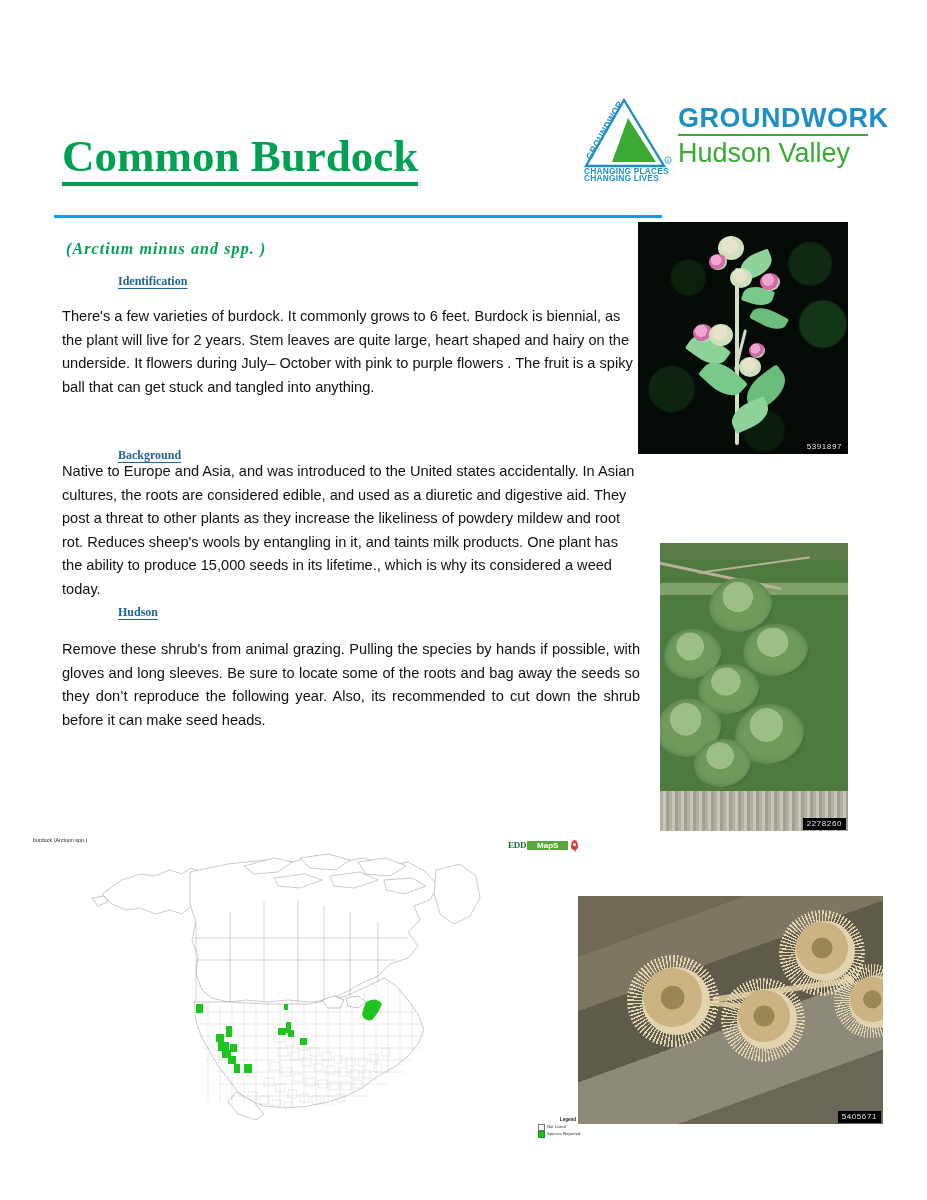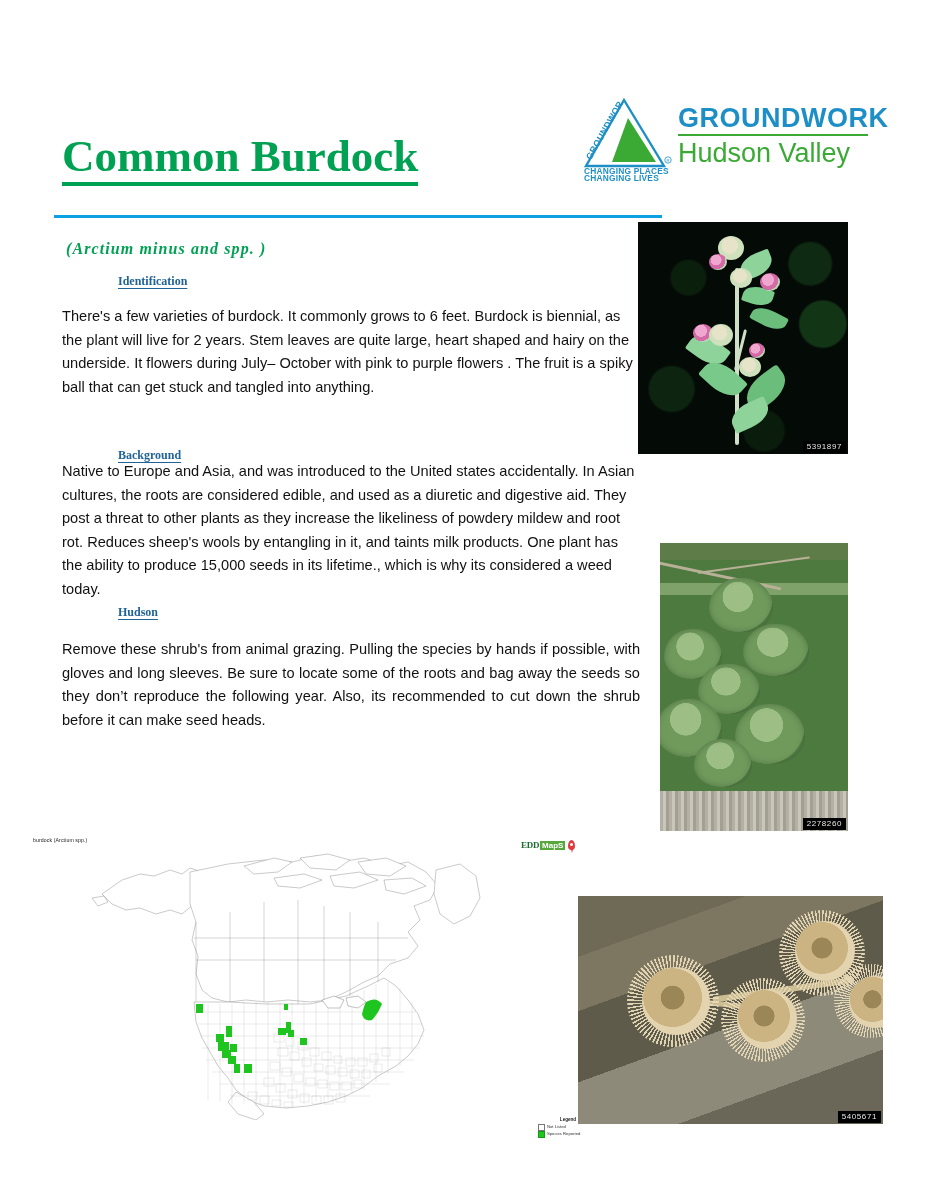--- a/index.html
+++ b/index.html
@@ -197,41 +197,41 @@
     left: 33px;
     top: 837px;
     font-family: "Liberation Sans", sans-serif;
     font-size: 5.2px;
     color: #222;
     letter-spacing: 0.1px;
     white-space: nowrap;
   }
   .eddmaps-logo {
     position: absolute;
-    left: 521px;
+    left: 508px;
     top: 840px;
     display: flex;
     align-items: center;
     gap: 1px;
   }
   .edd-text {
     font-family: "Liberation Serif", serif;
     font-weight: bold;
     font-size: 9px;
     color: #1d6b2f;
     letter-spacing: -0.3px;
     line-height: 9px;
   }
   .edd-maps {
     font-family: "Liberation Sans", sans-serif;
     font-weight: bold;
     font-size: 8px;
     color: #ffffff;
     background: #56a83b;
-    padding: 0px 2px;
+    padding: 0px 10px;
     line-height: 9px;
   }
   .edd-pin {
     width: 7px; height: 10px;
     background: #e03a3e;
     border-radius: 50% 50% 50% 50% / 60% 60% 40% 40%;
     position: relative;
     margin-left: 2px;
   }
   .edd-pin::after {

